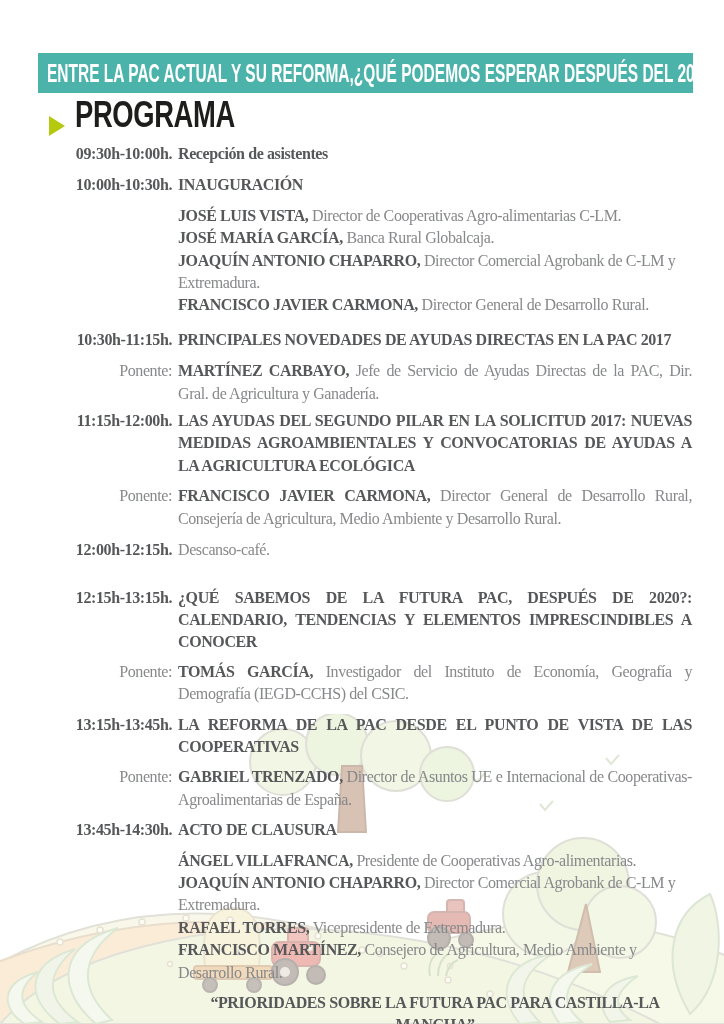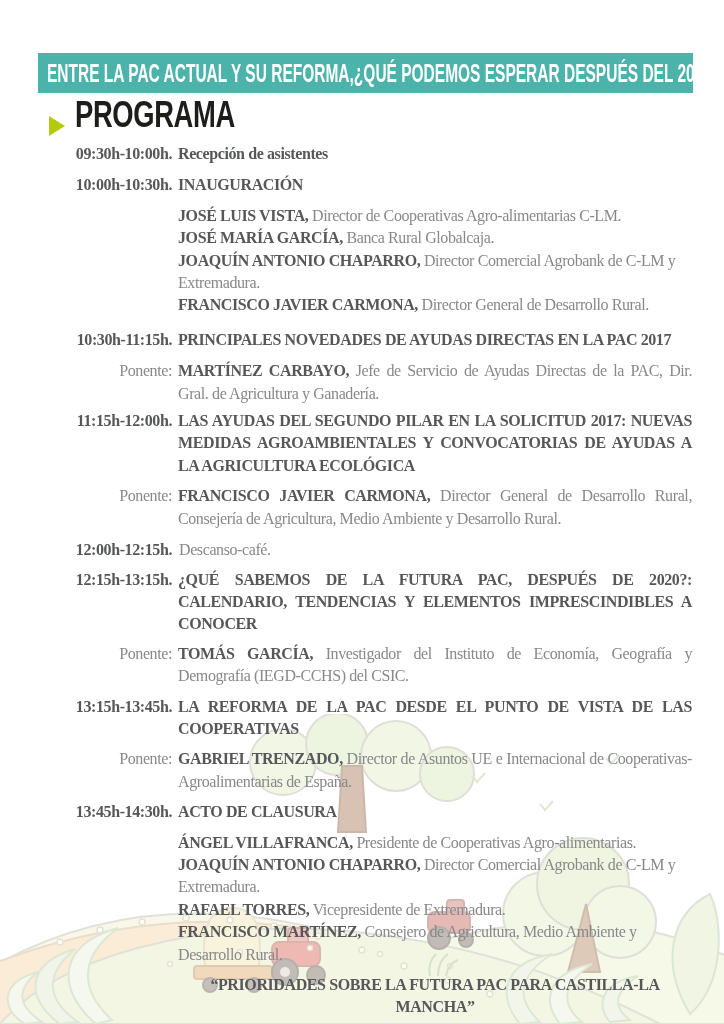--- a/index.html
+++ b/index.html
@@ -186,21 +186,21 @@
 
       <div class="row">
         <div class="col-label time">11:15h-12:00h.</div>
         <div class="col-content title">LAS AYUDAS DEL SEGUNDO PILAR EN LA SOLICITUD 2017: NUEVAS MEDIDAS AGROAMBIENTALES Y CONVOCATORIAS DE AYUDAS A LA AGRICULTURA ECOLÓGICA</div>
       </div>
       <div class="row" style="margin-bottom:9px;">
         <div class="col-label ponente-label">Ponente:</div>
         <div class="col-content ponente-desc"><span class="sp-name">FRANCISCO JAVIER CARMONA,</span> <span class="sp-role">Director General de Desarrollo Rural, Consejería de Agricultura, Medio Ambiente y Desarrollo Rural.</span></div>
       </div>
 
-      <div class="row" style="margin-bottom:7px;justify-content:space-between;">
+      <div class="row" style="margin-bottom:25px;">
         <div class="col-label time">12:00h-12:15h.</div>
         <div class="col-content title plain">Descanso-café.</div>
       </div>
 
       <div class="row" style="margin-bottom:7px;">
         <div class="col-label time">12:15h-13:15h.</div>
         <div class="col-content title">¿QUÉ SABEMOS DE LA FUTURA PAC, DESPUÉS DE 2020?: CALENDARIO, TENDENCIAS Y ELEMENTOS IMPRESCINDIBLES A CONOCER</div>
       </div>
       <div class="row">
         <div class="col-label ponente-label">Ponente:</div>

